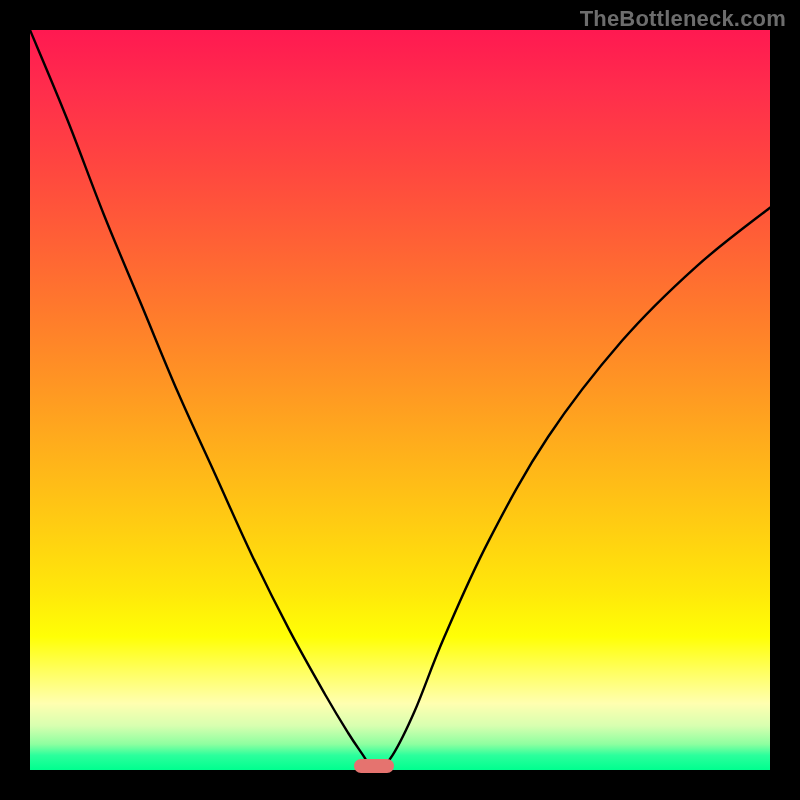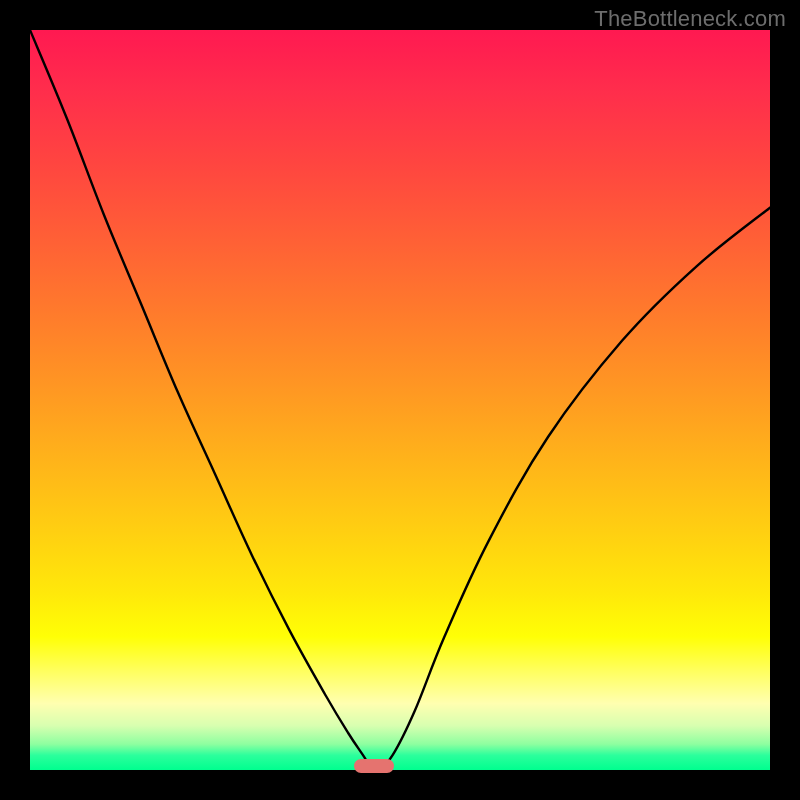--- a/index.html
+++ b/index.html
@@ -45,21 +45,21 @@
     );
   }
   .watermark {
     position: absolute;
     top: 6px;
     right: 14px;
     color: #6d6d6d;
     font-size: 22px;
     letter-spacing: 0.2px;
     user-select: none;
-    font-weight: 400;
+    font-weight: 700;
   }
   svg.curve {
     position: absolute;
     left: 0;
     top: 0;
     width: 740px;
     height: 740px;
   }
   .marker {
     position: absolute;

